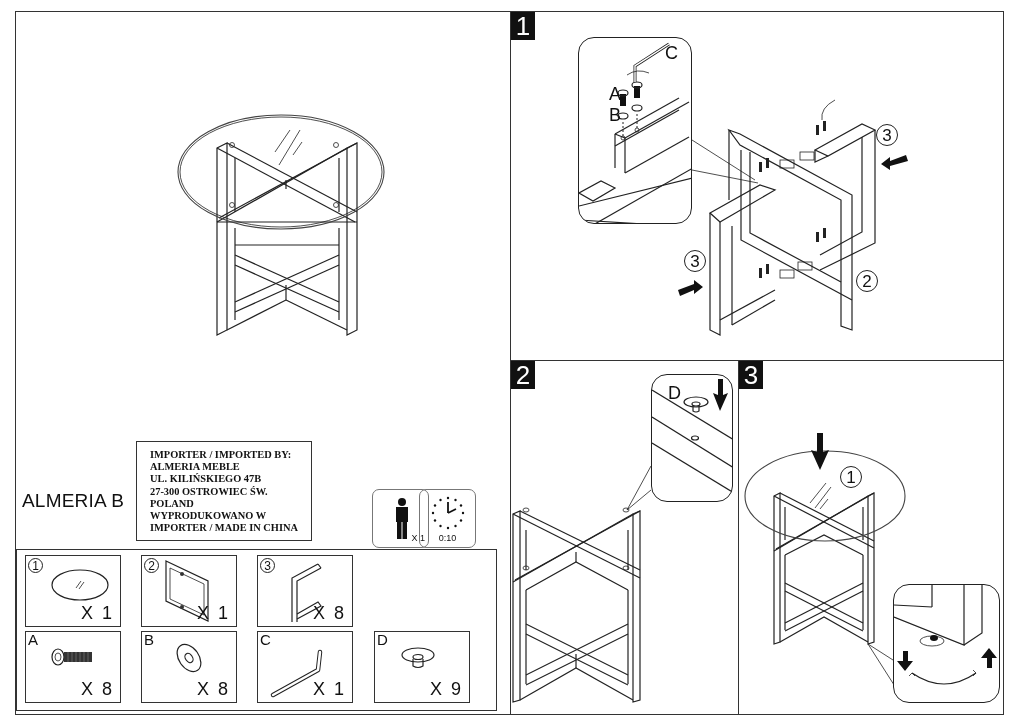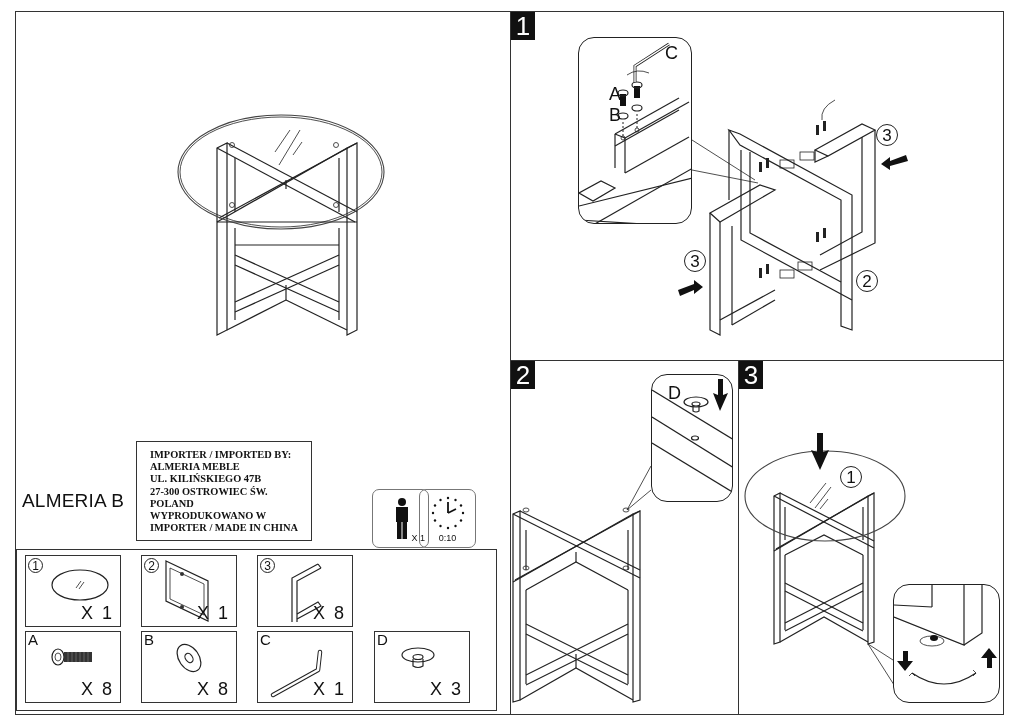--- a/index.html
+++ b/index.html
@@ -178,21 +178,21 @@
     <div class="qty">X 1</div>
   </div>
 
   <div class="part" style="left:357px;top:81px;">
     <div class="lbl">D</div>
     <svg style="left:25px;top:14px;" width="36" height="30">
       <ellipse cx="18" cy="9" rx="16" ry="7" class="stroke"></ellipse>
       <ellipse cx="18" cy="11" rx="5" ry="2.5" class="stroke"></ellipse>
       <path d="M13 13 L13 20 Q18 23 23 20 L23 13" class="stroke"></path>
     </svg>
-    <div class="qty">X 3</div>
+    <div class="qty">X 9</div>
   </div>
 </div>
 
 <div class="step-num" style="left:511px;top:12px;">1</div>
 
 <div class="inset" style="left:578px;top:37px;width:114px;height:187px;">
   <svg style="left:0;top:0;" width="114" height="187">
     <polyline class="stroke" points="36,96 100,60"></polyline>
     <polyline class="stroke" points="36,108 100,72"></polyline>
     <line class="stroke" x1="36" y1="96" x2="36" y2="130"></line>

